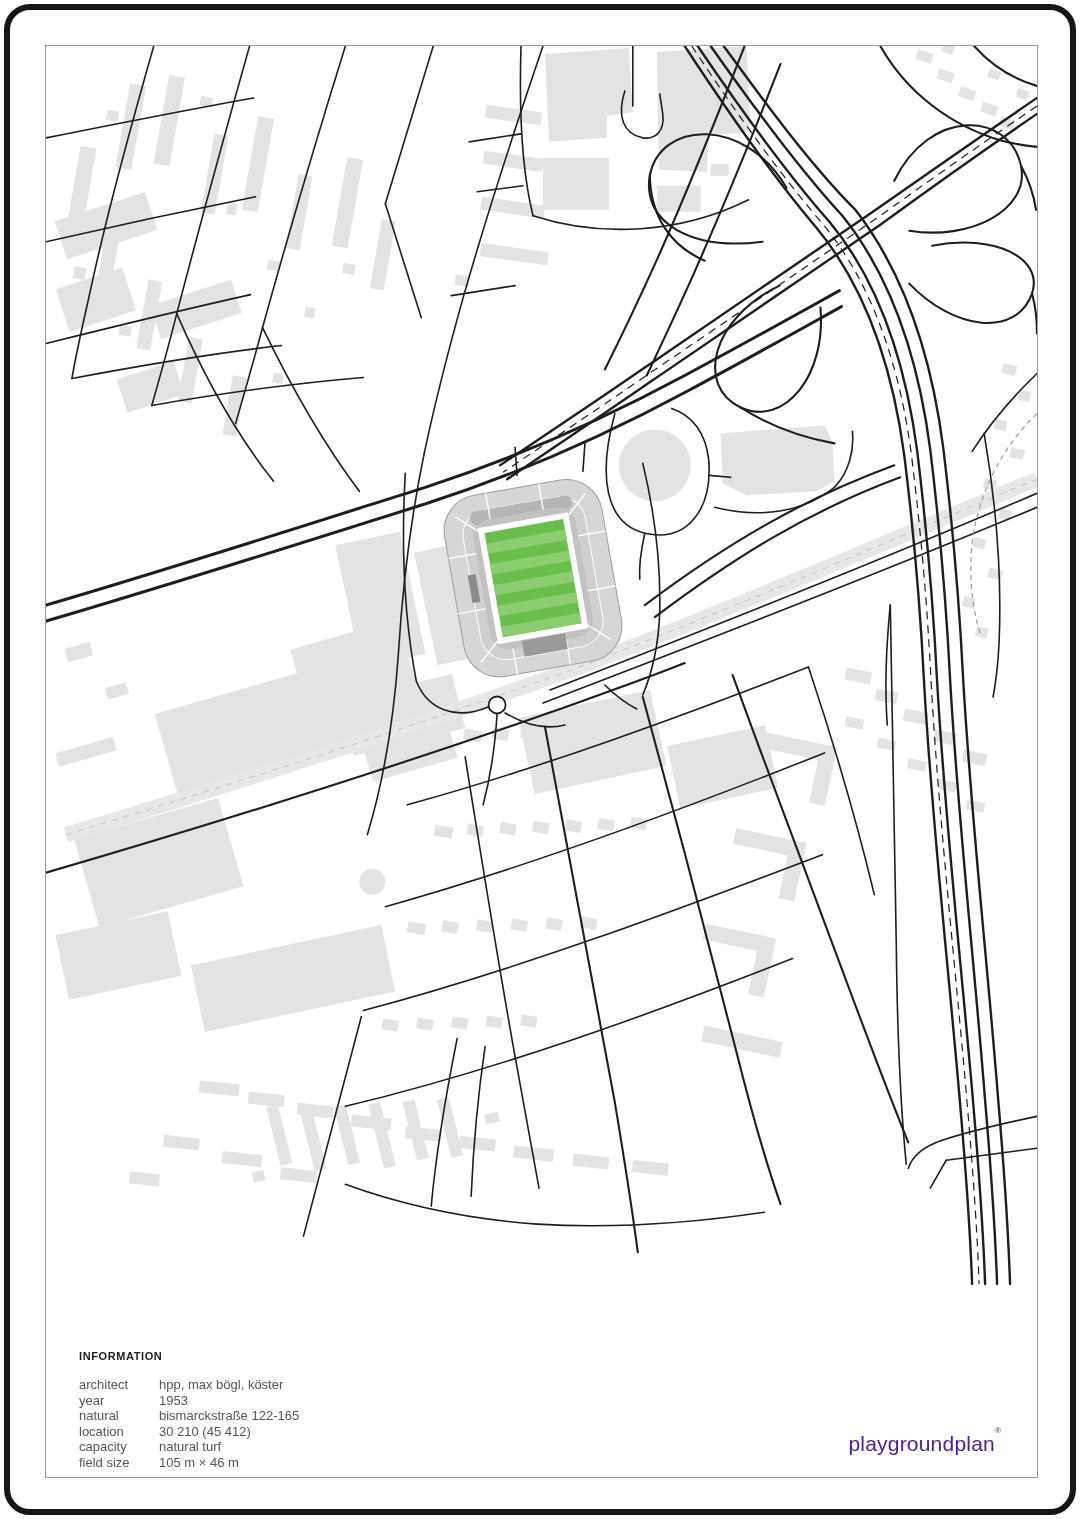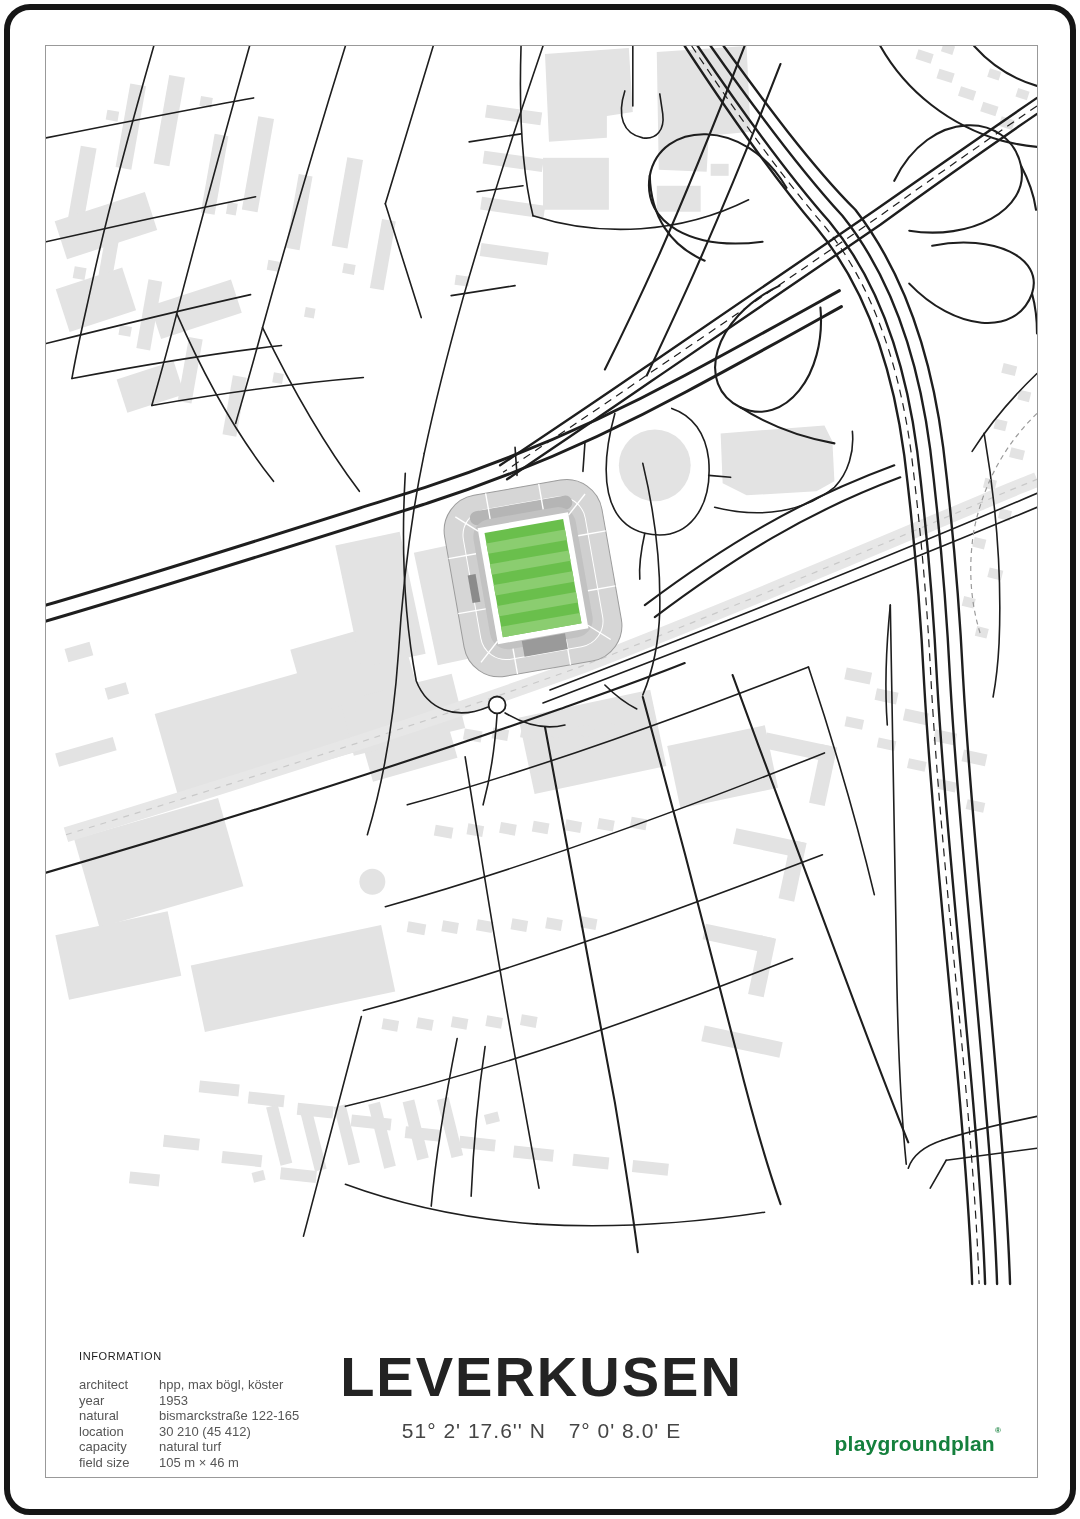--- a/index.html
+++ b/index.html
@@ -22,28 +22,28 @@
   .dashm{stroke:var(--road-black);fill:none;stroke-width:1.2;stroke-dasharray:8 6}
   .dashg{stroke:#9a9a9a;fill:none;stroke-width:1.2;stroke-dasharray:5 4}
   .rail-band{stroke:var(--railway-gray);stroke-width:15;fill:none}
   .rail-dash{stroke:#c9c9c9;stroke-width:1.2;stroke-dasharray:6 6;fill:none}
   .stand{fill:var(--stand-gray);stroke:var(--stand-gray-dark);stroke-width:1}
   .seam{stroke:#ffffff;stroke-width:1.4}
   .pitch{fill:var(--pitch-green)}
   .stripe{fill:var(--pitch-green-light)}
   
   .info{position:absolute;left:33px;top:1304px;width:240px;color:var(--text-gray)}
-  .info-heading{font-size:11px;font-weight:normal;letter-spacing:.6px;color:#1c1c1c;margin-bottom:15px}
+  .info-heading{font-size:11px;font-weight:bold;letter-spacing:.6px;color:#1c1c1c;margin-bottom:15px}
   .info-row{display:flex;font-size:13px;line-height:15.5px;color:#565656}
   .info-label{width:80px}
   .title-block{position:absolute;left:0;right:0;top:1302px;text-align:center;color:var(--text-dark)}
   .title{font-size:56px;font-weight:bold;letter-spacing:2px;line-height:1.05}
   .coords{margin-top:12px;font-size:21px;color:#454545;letter-spacing:1px}
   .coords span{margin:0 8px}
-  .brand{position:absolute;right:36px;top:1380px;font-size:21px;font-weight:bold;color:#15803d;letter-spacing:.2px}
+  .brand{position:absolute;right:36px;top:1380px;font-size:21px;font-weight:normal;color:#4c1d95;letter-spacing:.2px}
   .brand sup{font-size:8px;vertical-align:18px}
 </style>
 </head>
 <body>
 
 <div class="poster-frame"></div>
 
 <div class="content">
 
   <svg class="map" viewBox="0 0 993 1285" preserveAspectRatio="none" aria-hidden="true">
@@ -393,25 +393,18 @@
     <div class="info-row">
       <span class="info-label">capacity</span>
       <span class="info-value">natural turf</span>
     </div>
     <div class="info-row">
       <span class="info-label">field size</span>
       <span class="info-value">105 m × 46 m</span>
     </div>
   </div>
 
-  <div class="title-block">
-    <div class="title">LEVERKUSEN</div>
-    <div class="coords">
-      <span>51° 2' 17.6'' N</span>
-      <span>7° 0' 8.0' E</span>
-    </div>
-  </div>
 
   <div class="brand">
     <span>playgroundplan</span><sup>®</sup>
   </div>
 
 </div>
 
 </body></html>

